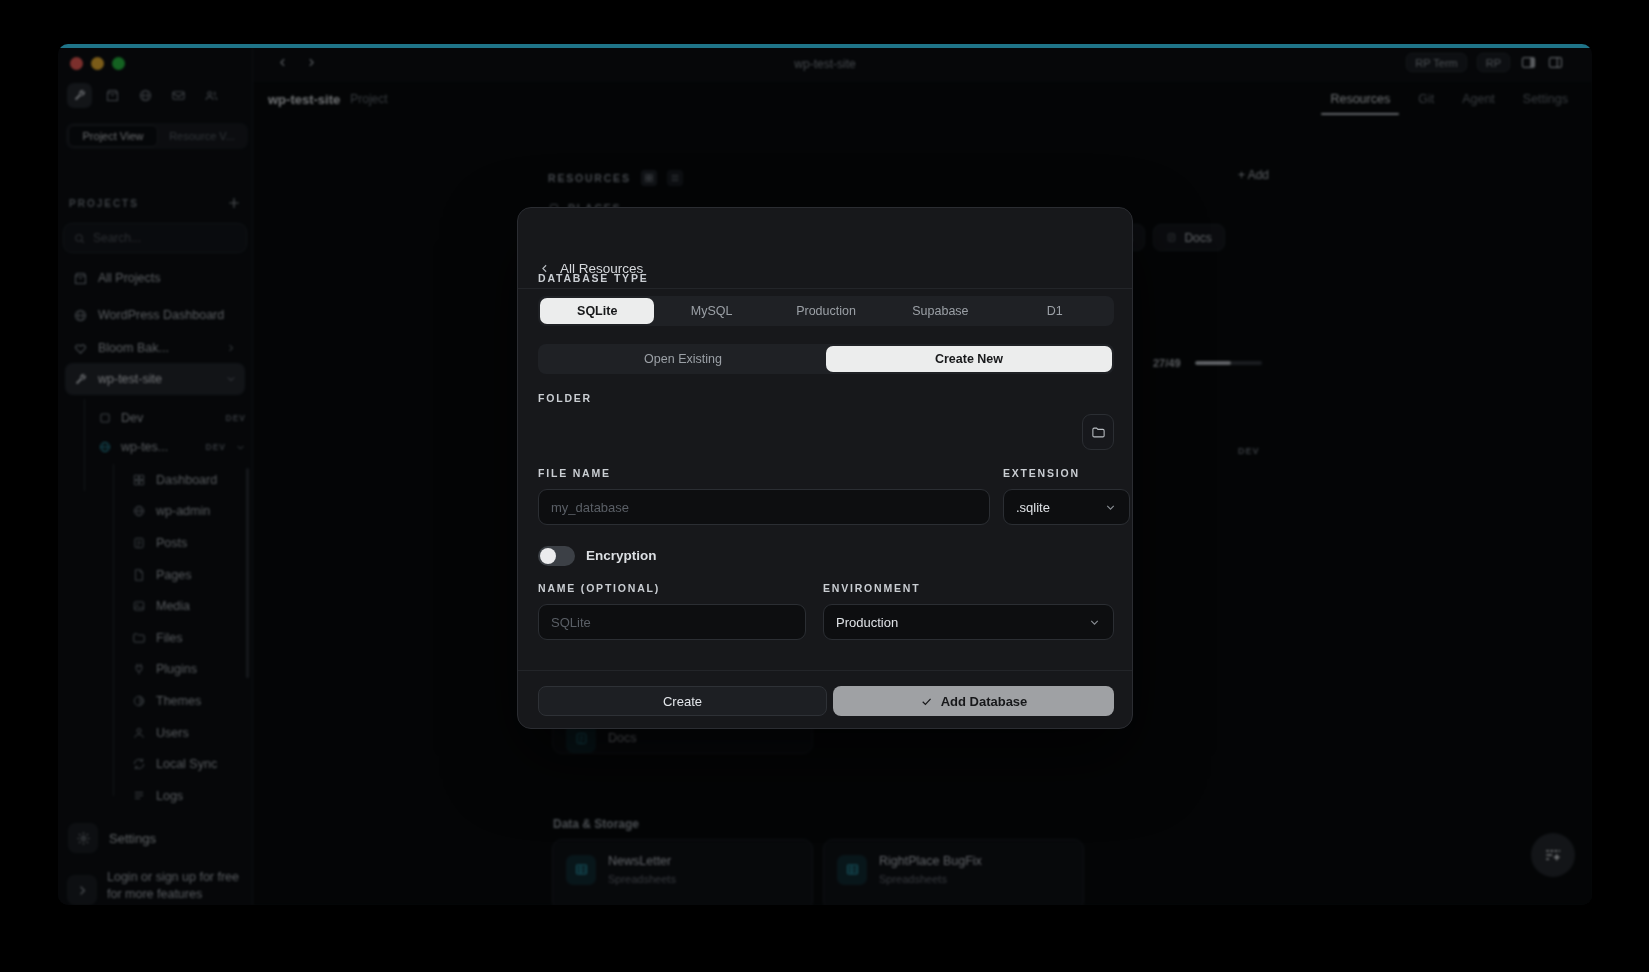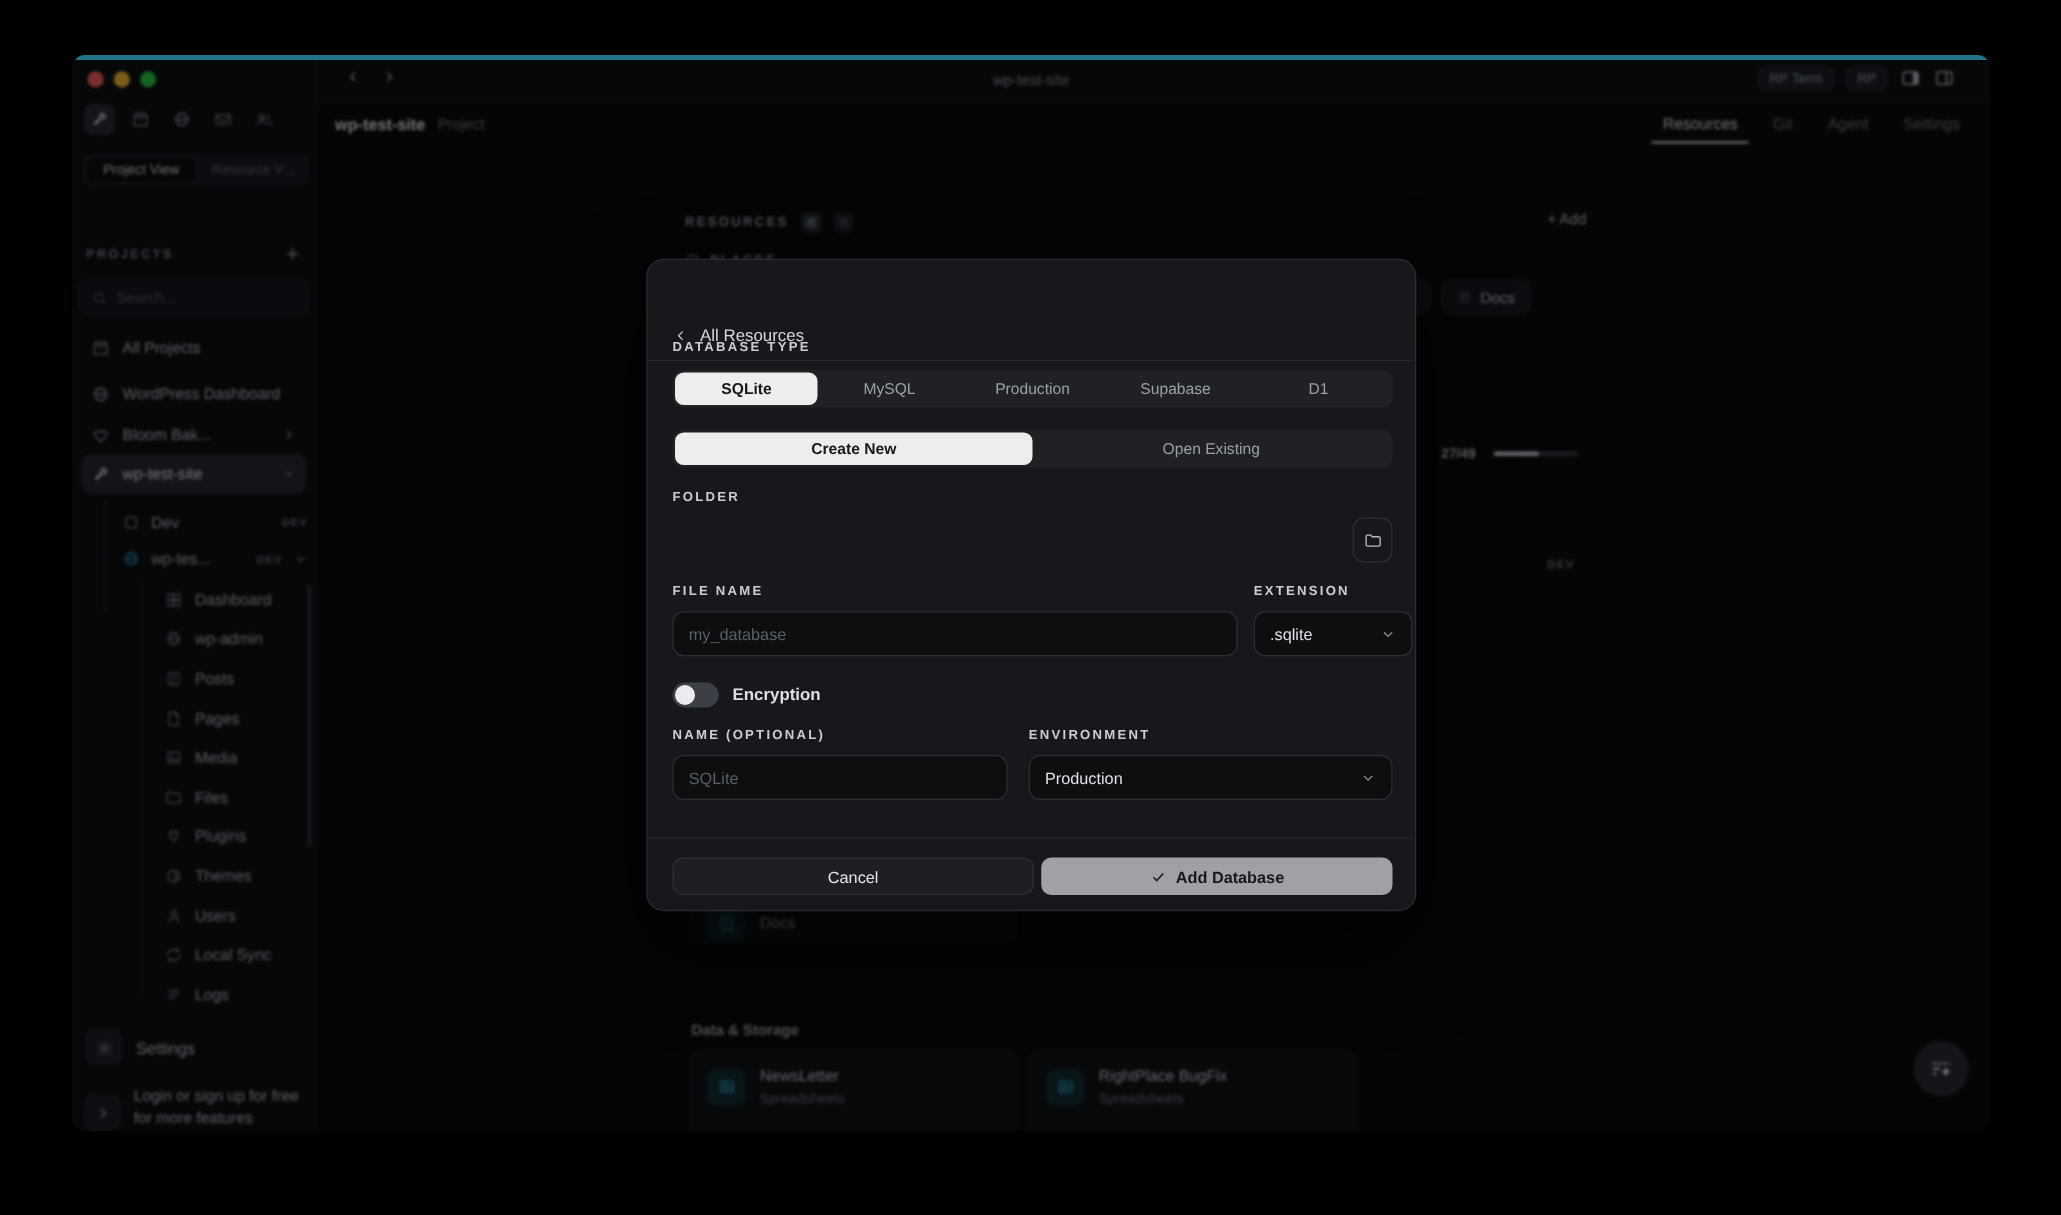--- a/index.html
+++ b/index.html
@@ -661,22 +661,22 @@
       <div class="m-label" style="left:20px; top:64px">DATABASE TYPE</div>
       <div class="seg" style="top:88px; height:30px">
         <div class="seg-btn active">SQLite</div>
         <div class="seg-btn">MySQL</div>
         <div class="seg-btn">Production</div>
         <div class="seg-btn">Supabase</div>
         <div class="seg-btn">D1</div>
       </div>
 
       <div class="seg" style="top:136px; height:30px">
+        <div class="seg-btn">Open Existing</div>
         <div class="seg-btn active">Create New</div>
-        <div class="seg-btn">Open Existing</div>
       </div>
 
       <div class="m-label" style="left:20px; top:184px">FOLDER</div>
       <div class="folder-btn" style="left:564px; top:206px">
         <svg>
             <use href="#i-folder"></use>
           </svg>
       </div>
 
       <div class="m-label" style="left:20px; top:259px">FILE NAME</div>
@@ -698,21 +698,21 @@
       <div class="m-label" style="left:305px; top:374px">ENVIRONMENT</div>
       <input class="real" style="left: 20px; top: 396px; width: 268px;" placeholder="SQLite">
       <div class="selectbox" style="left:305px; top:396px; width:291px">
         <span>Production</span>
         <svg class="chev">
             <use href="#i-chev-d"></use>
           </svg>
       </div>
 
       <div class="m-divider"></div>
-      <div class="btn cancel">Cancel</div>
+      <div class="btn cancel">Create</div>
       <div class="btn submit">
         <svg>
             <use href="#i-check"></use>
           </svg>
         <span>Add Database</span>
       </div>
     </div>
 
   </div>
 </div>

